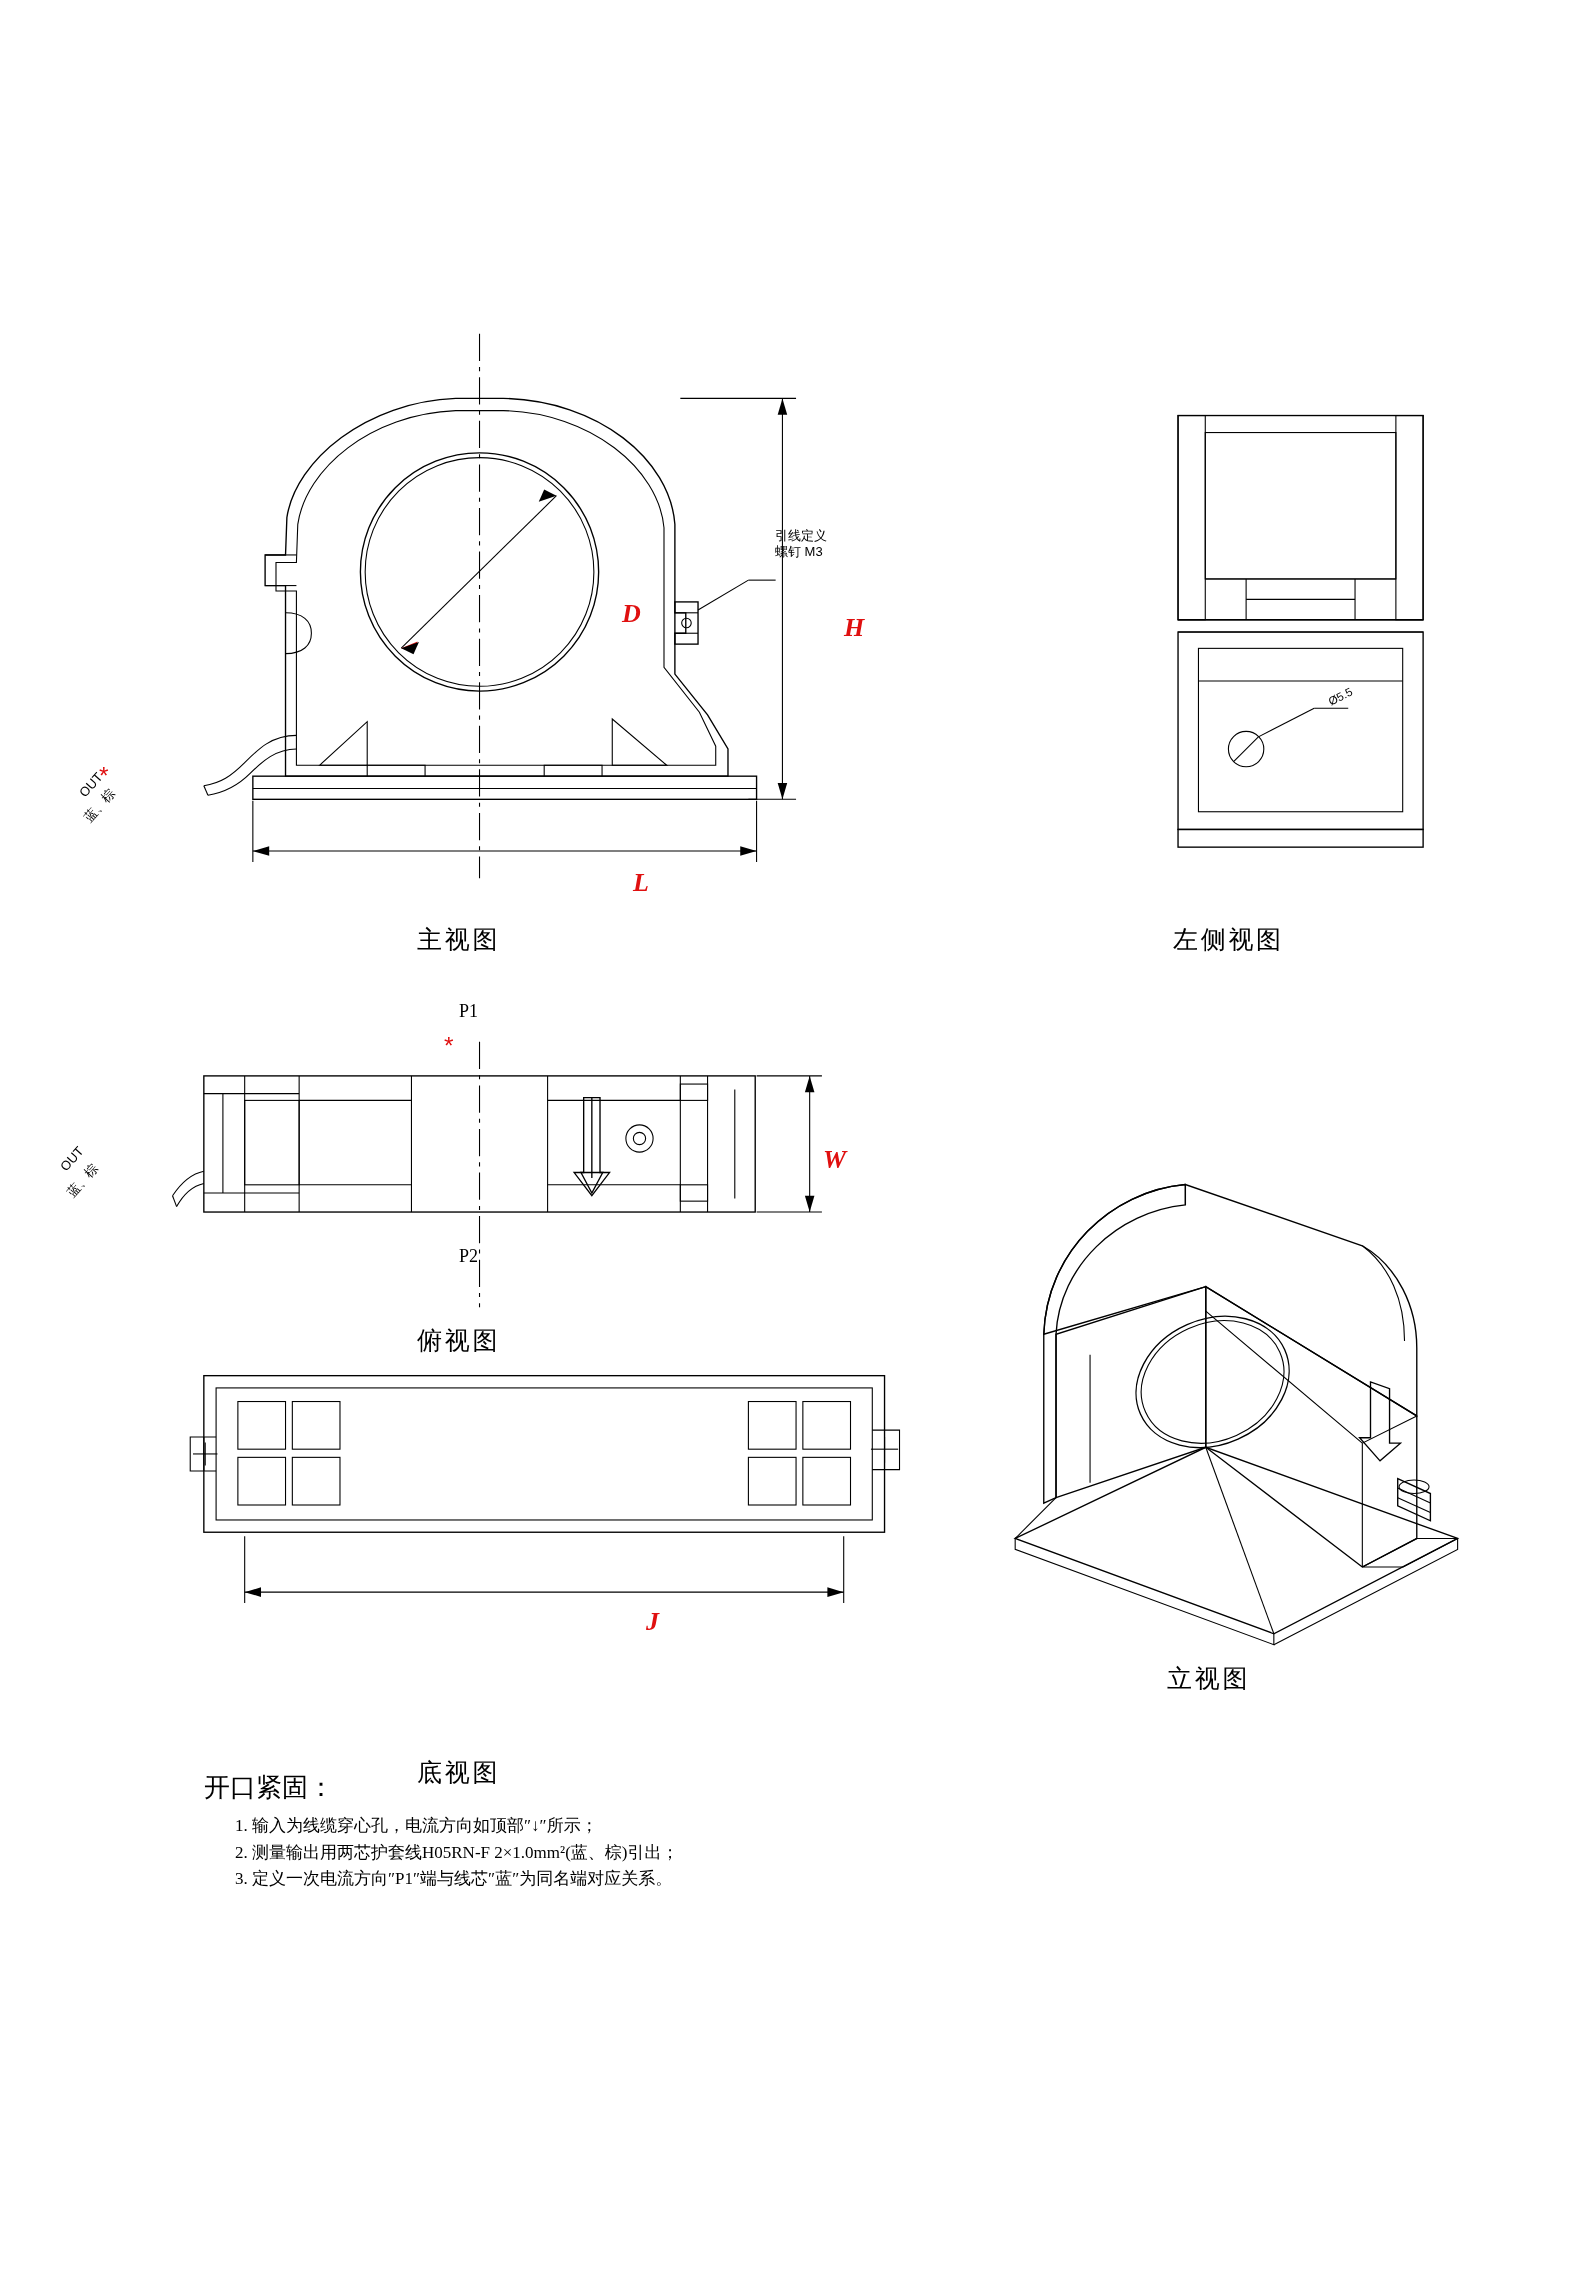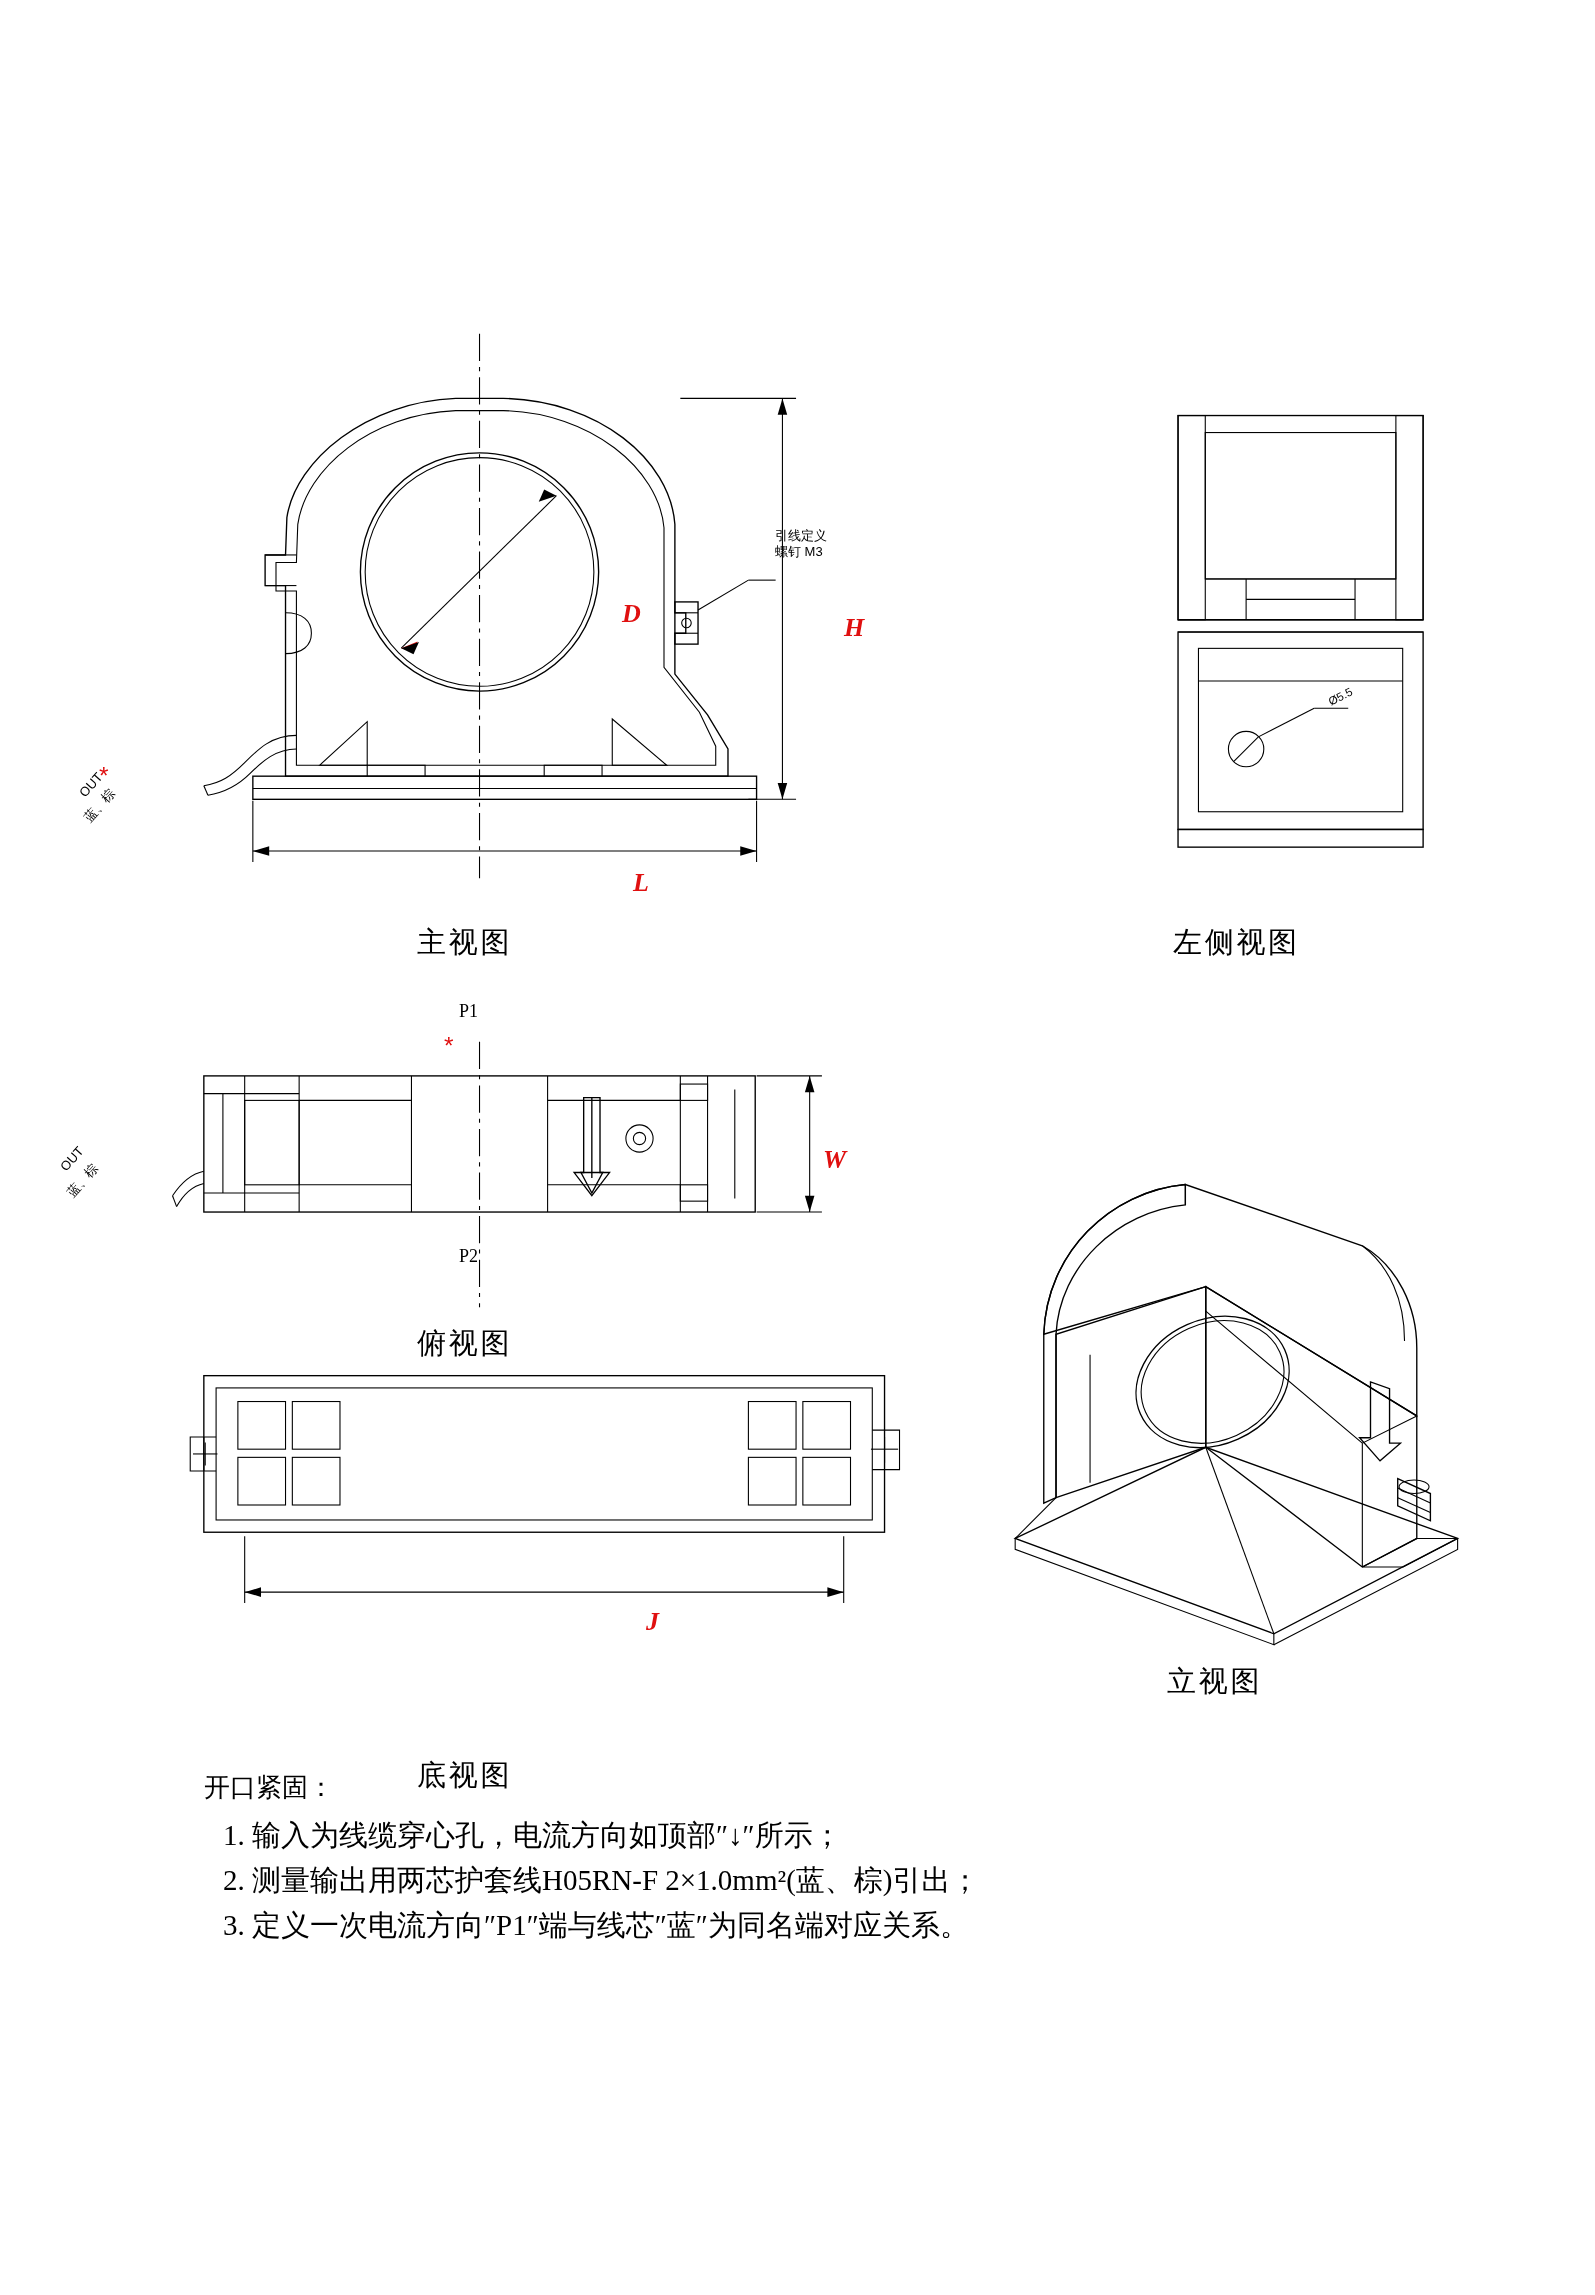--- a/index.html
+++ b/index.html
@@ -13,21 +13,21 @@
   .sheet{position:absolute;inset:0;}
   svg{display:block;}
   .ln{stroke:#000;fill:none;stroke-width:2;}
   .ln-thin{stroke:#000;fill:none;stroke-width:1.6;}
   .center{stroke:#000;fill:none;stroke-width:1.6;stroke-dasharray:40 9 6 9;}
   .dim{stroke:#000;fill:none;stroke-width:1.6;}
   .red{fill:#e01010;}
   .lbl-view{
     position:absolute;
     font-family:"Liberation Serif", serif;
-    font-size:29px;
+    font-size:25px;
     letter-spacing:2.7px;
     color:#000;
     white-space:nowrap;
   }
   .dimletter{
     position:absolute;
     color:#e01010;
     font-family:"Liberation Serif", serif;
     font-size:26px;
     font-weight:bold;
@@ -59,21 +59,21 @@
   .notes{
     position:absolute;
     left:204px;
     top:1770px;
     width:1158px;
     font-family:"Liberation Serif", serif;
     color:#000;
   }
   .notes .title{font-size:26px;margin-bottom:8.2px;}
   .notes ol{margin:0;padding-left:48px;}
-  .notes li{font-size:29px;line-height:1.55;}
+  .notes li{font-size:17px;line-height:1.55;}
   .rot-l{
     position:absolute;
     transform-origin:left top;
     white-space:nowrap;
     font-family:"Liberation Sans", sans-serif;
     font-size:13px;
   }
 </style>
 </head>
 <body>

